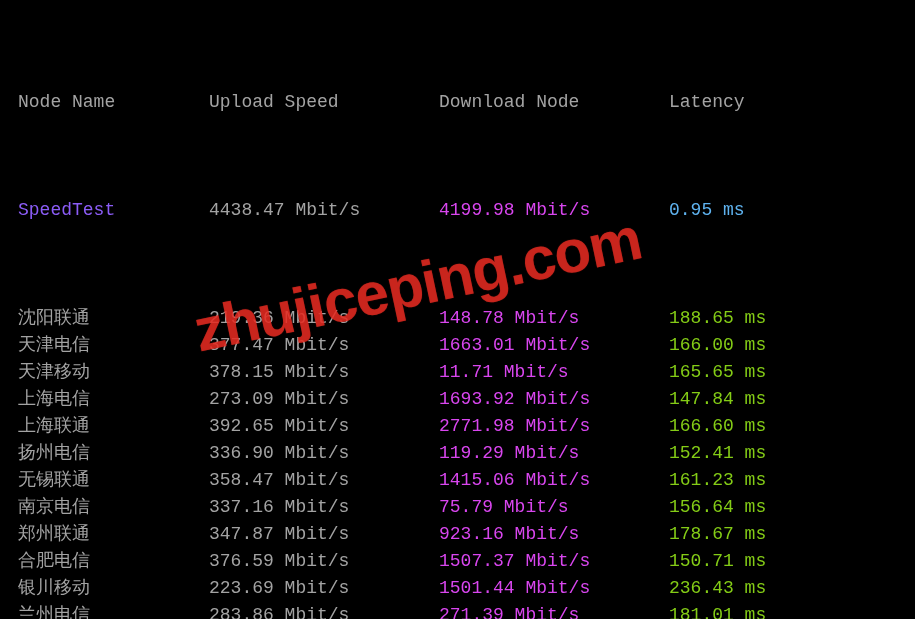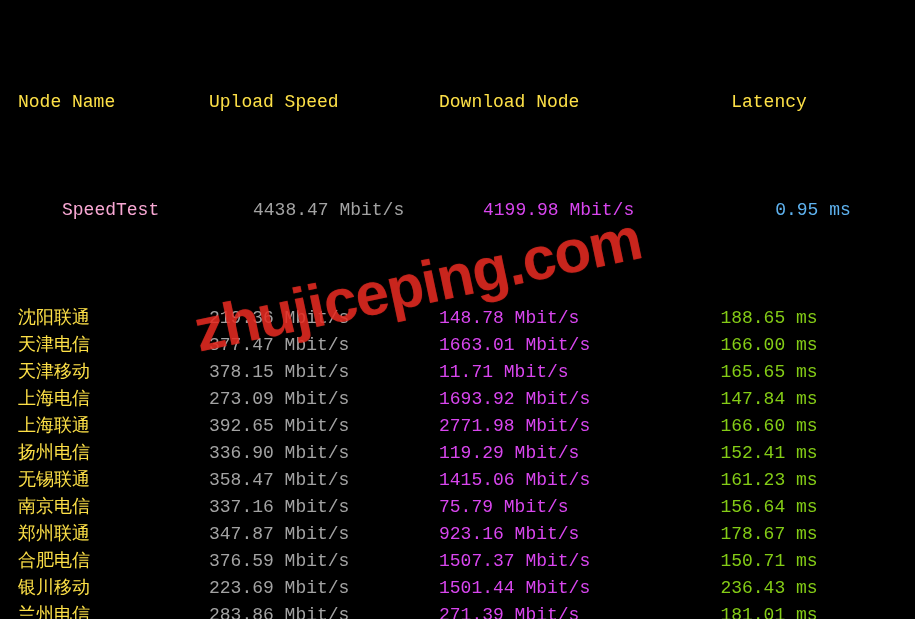--- a/index.html
+++ b/index.html
@@ -32,25 +32,25 @@
     flex-shrink: 0;
     margin-left: 21px;
   }
   .col-download {
     width: 230px;
     flex-shrink: 0;
   }
   .col-latency {
     width: 200px;
     flex-shrink: 0;
-    text-align: center;
+    text-align: left;
     padding-right: 20px;
   }
-  .white { color: #fde047; }
-  .yellow { color: #f9a8d4; margin-left: 44px; }
+  .white { color: #a3a3a3; }
+  .yellow { color: #8b5cf6; }
   .green { color: #a3a3a3; }
   .red { color: #d946ef; }
   .cyan { color: #84cc16; }
   .lightblue { color: #5fb3f0; }
 
   .watermark {
     position: absolute;
     top: 240px;
     left: 190px;
     font-family: Arial, sans-serif;

